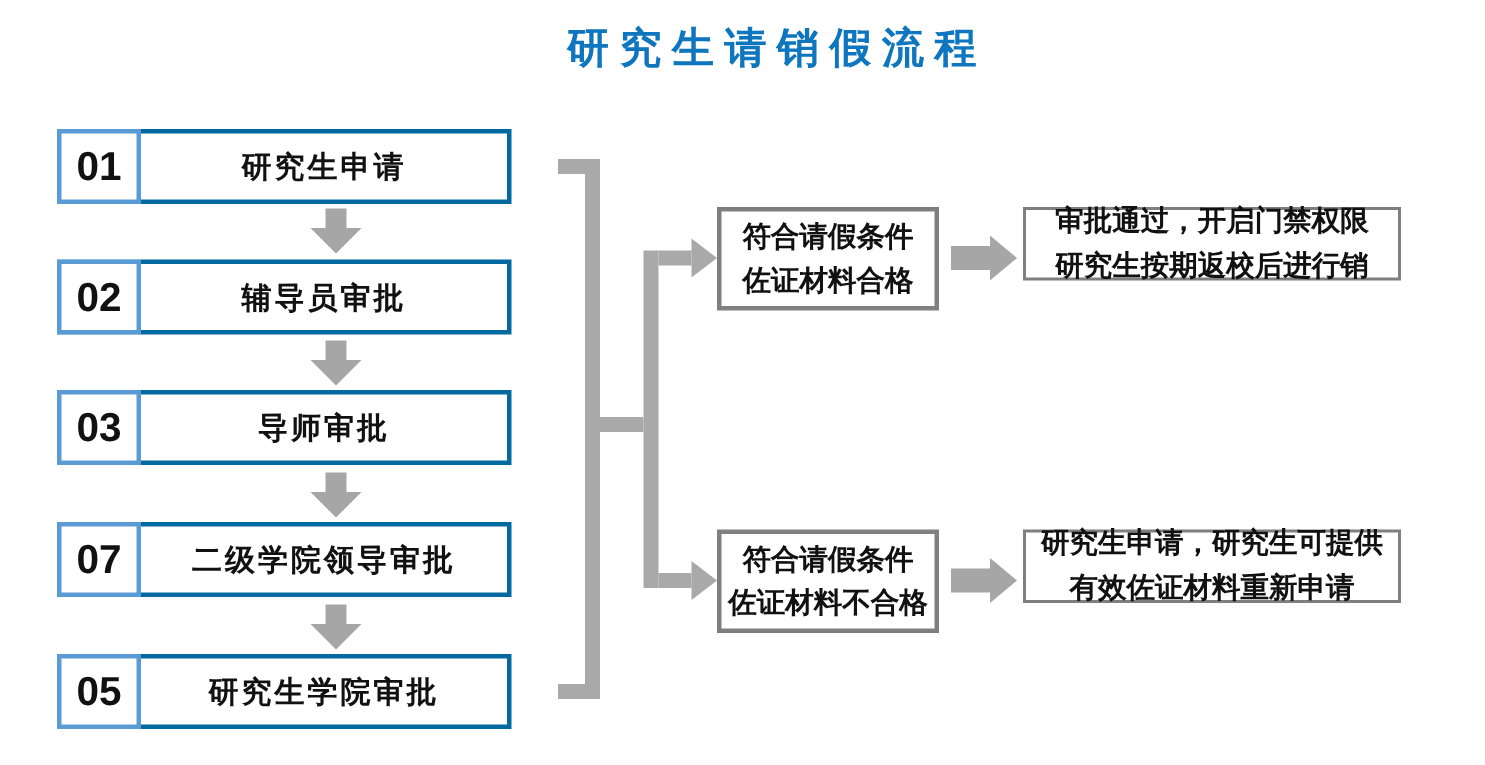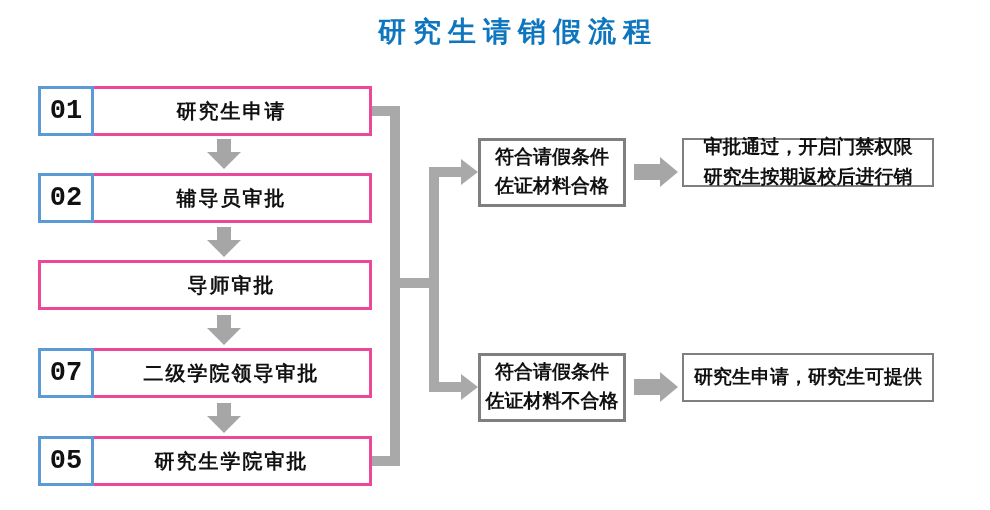--- a/index.html
+++ b/index.html
@@ -1,27 +1,27 @@
 <!DOCTYPE html>
 <html><head>
 <meta charset="utf-8">
 <style>
   html,body { margin:0; padding:0; background:#fff; }
   .canvas {
     position:relative; width:990px; height:510px; background:#ffffff;
-    font-family:Liberation Mono, monospace; overflow:hidden;
+    font-family:Liberation Sans, sans-serif; overflow:hidden;
   }
   .title {
     position:absolute; left:378px; top:13px; white-space:nowrap;
     font-size:28px; font-weight:bold; letter-spacing:7px; color:#0d76be;
   }
   
   .step {
-    position:absolute; left:38px; width:334px; height:50px;
-    border:3px solid #ec4899; box-sizing:border-box; background:#fff;
+    position:absolute; left:38px; width:303px; height:50px;
+    border:3px solid #0369a1; box-sizing:border-box; background:#fff;
   }
   .step .num {
     position:absolute; left:-3px; top:-3px; width:56px; height:calc(100% + 6px);
     border:3px solid #5b9bd5; box-sizing:border-box; background:#fff;
     display:flex; align-items:center; justify-content:center;
     font-size:27px; font-weight:bold; color:#111;
   }
   .step .label {
     position:absolute; left:53px; right:0; top:0; bottom:0;
     display:flex; align-items:center; justify-content:center;
@@ -83,20 +83,21 @@
   <div class="step" style="top:173px">
     <div class="num">02</div>
     <div class="label">辅导员审批</div>
   </div>
   <div class="varrow" style="top:227px">
     <div class="vshaft"></div>
     <div class="vhead"></div>
   </div>
 
   <div class="step" style="top:260px">
+    <div class="num">03</div>
     <div class="label">导师审批</div>
   </div>
   <div class="varrow" style="top:315px">
     <div class="vshaft"></div>
     <div class="vhead"></div>
   </div>
 
   <div class="step" style="top:348px">
     <div class="num">07</div>
     <div class="label">二级学院领导审批</div>
@@ -137,15 +138,16 @@
   <div class="cond" style="top:353px">
     <div>符合请假条件</div>
     <div>佐证材料不合格</div>
   </div>
   <div class="harrow" style="left:634px; top:372px;">
     <div class="hshaft"></div>
     <div class="hhead"></div>
   </div>
   <div class="outcome" style="top:353px">
     <div>研究生申请，研究生可提供</div>
+    <div>有效佐证材料重新申请</div>
   </div>
 
 </div>
 
 </body></html>

